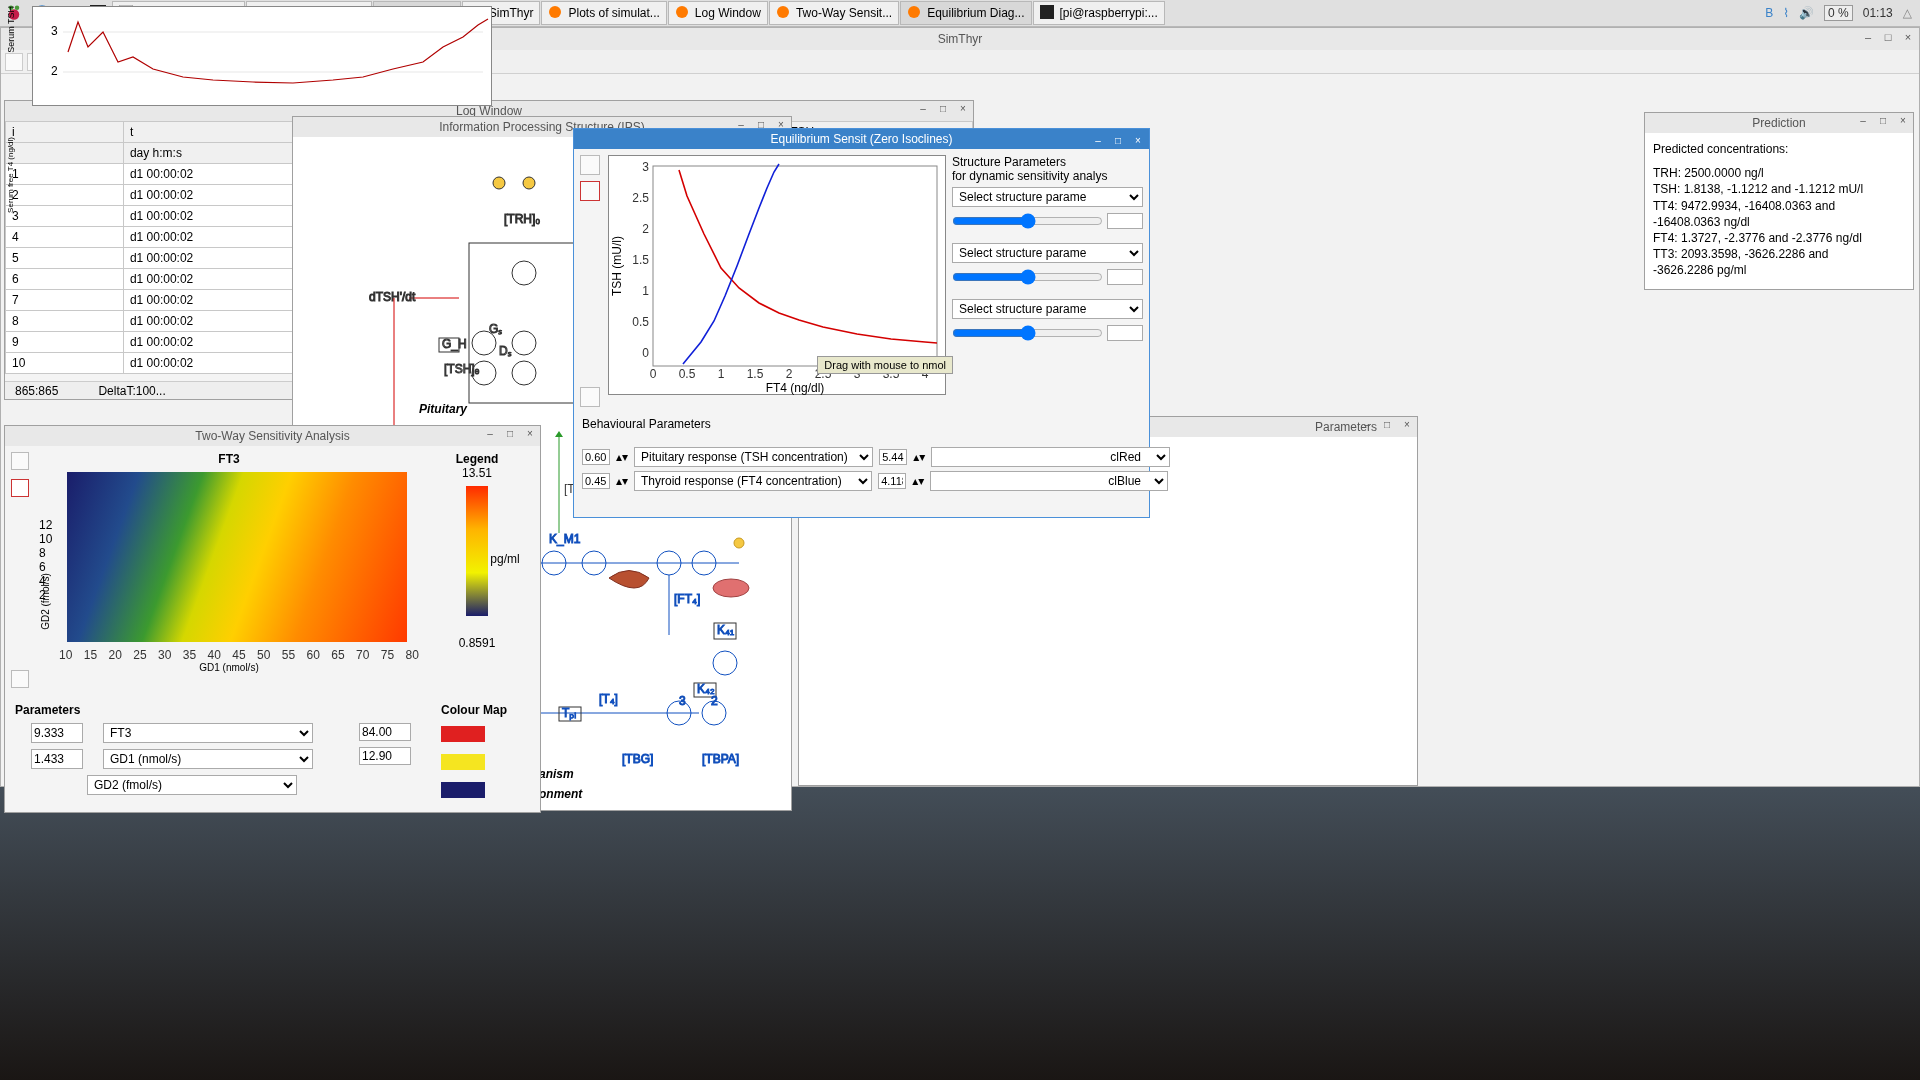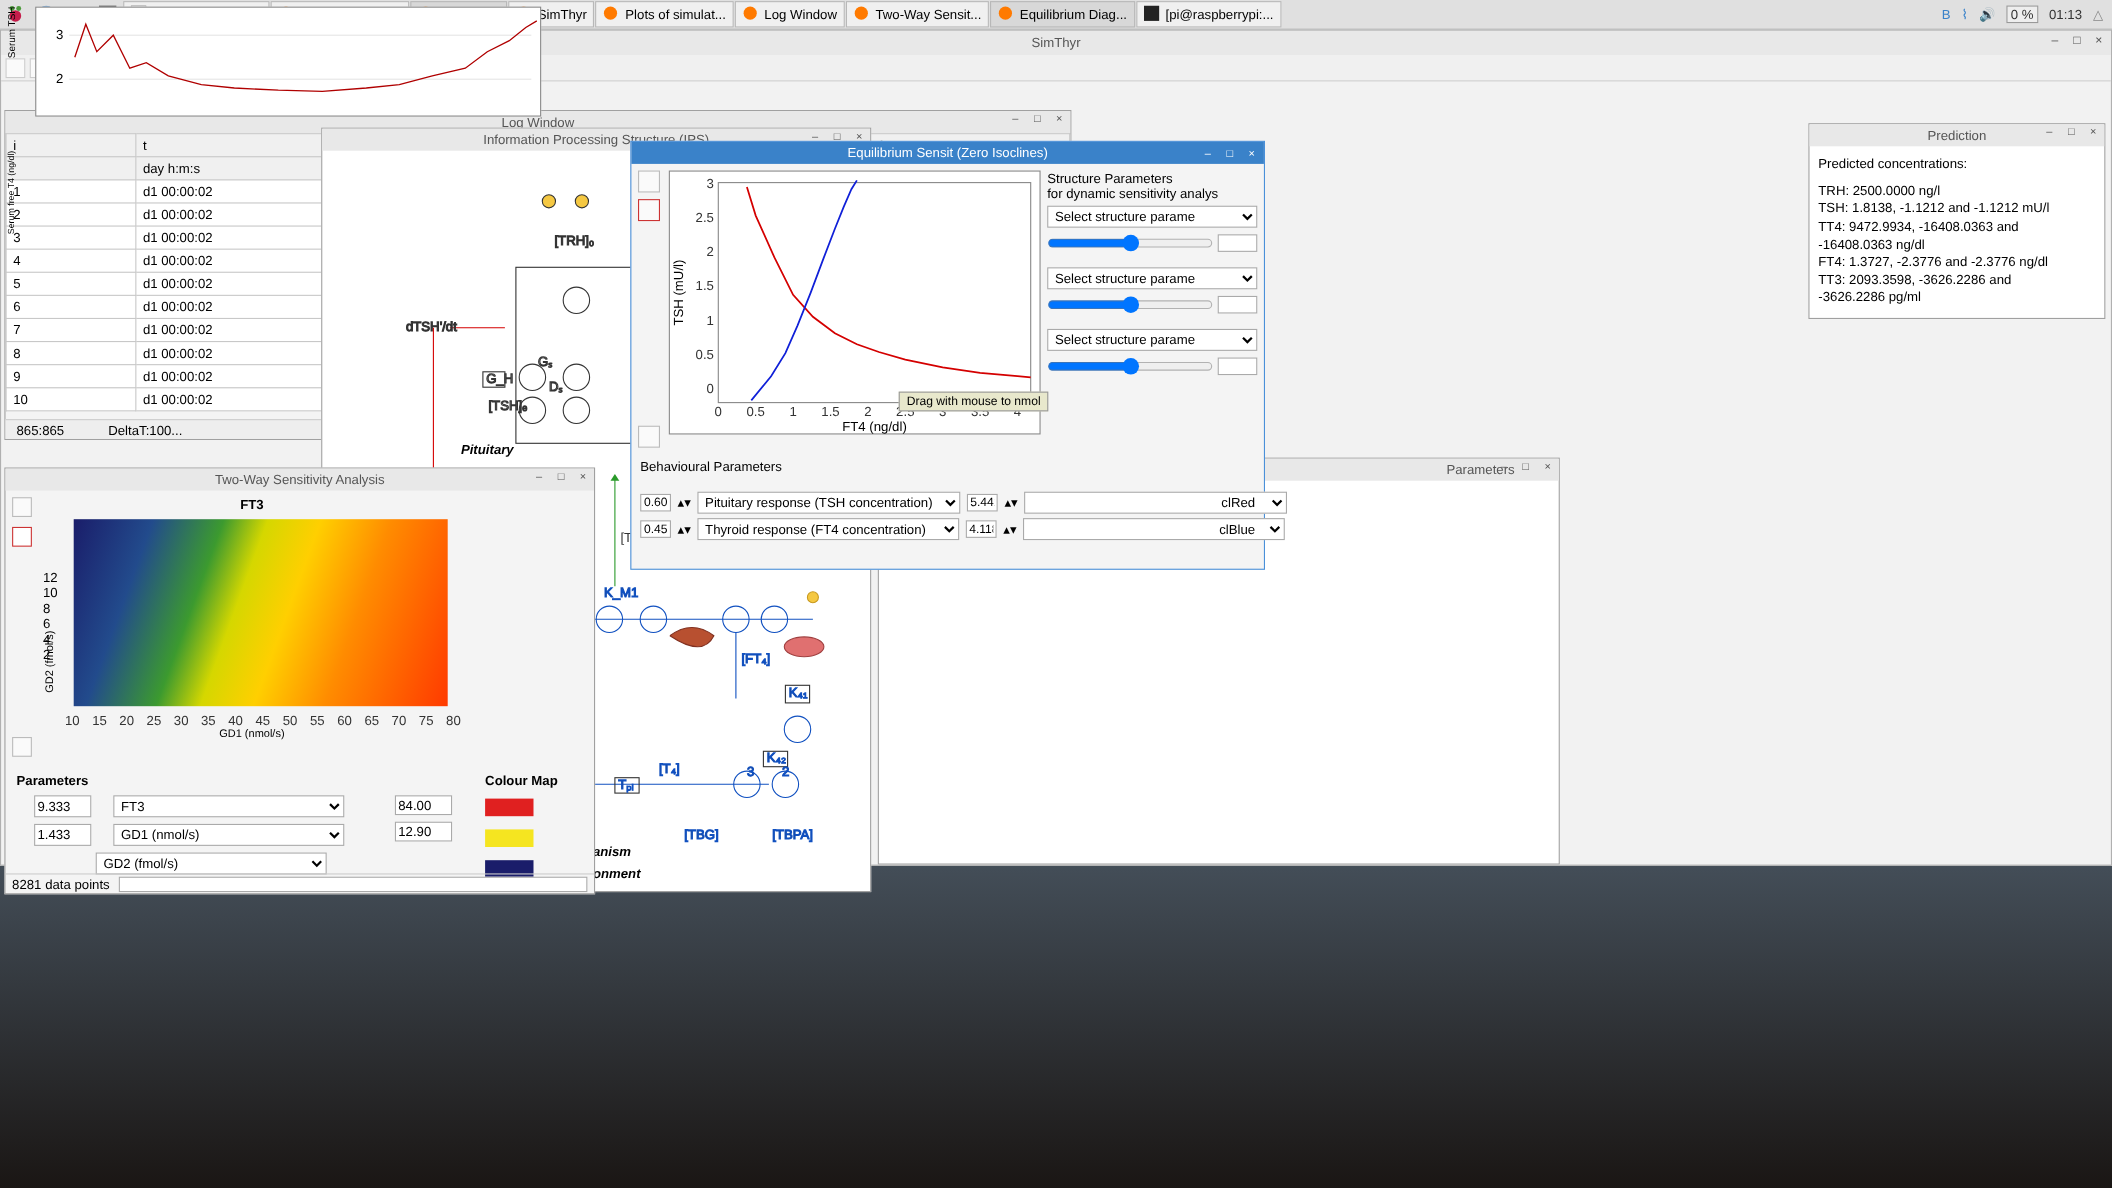--- a/index.html
+++ b/index.html
@@ -644,20 +644,27 @@
           <span>55</span>
           <span>60</span>
           <span>65</span>
           <span>70</span>
           <span>75</span>
           <span>80</span>
         </div>
       <div style="text-align:center;font-size:10px;">GD1 (nmol/s)</div>
       <div style="position:absolute;left:12px;top:170px;transform:rotate(-90deg);font-size:10px;">GD2 (fmol/s)</div>
     </div>
+    <div class="tw-legend">
+      <div style="font-weight:bold;">Legend</div>
+      <div>13.51</div>
+      <div class="bar"></div>
+      <div style="position:relative;top:-70px;left:28px;">pg/ml</div>
+      <div>0.8591</div>
+    </div>
   </div>
   <div class="tw-params">
     <div class="col">
       <label>Parameters</label>
       <div style="display:flex;gap:4px;">
           <input class="num" type="text" value="9.333" style="">
           <select class="combo"><option>FT3</option></select>
         </div>
       <div style="display:flex;gap:4px;">
           <input class="num" type="text" value="1.433" style="">
@@ -673,17 +680,13 @@
       <input class="num" type="text" value="84.00" style="">
       <input class="num" type="text" value="12.90" style="">
     </div>
     <div class="col tw-cm">
       <label>Colour Map</label>
       <div class="swatch" style="background:#e02020"></div>
       <div class="swatch" style="background:#f5e520"></div>
       <div class="swatch" style="background:#1a1d6a"></div>
     </div>
   </div>
-  <div class="tw-status">
-    <span>8281 data points</span>
-    <input type="text" style="">
-  </div>
 </div>
 
 </body></html>

